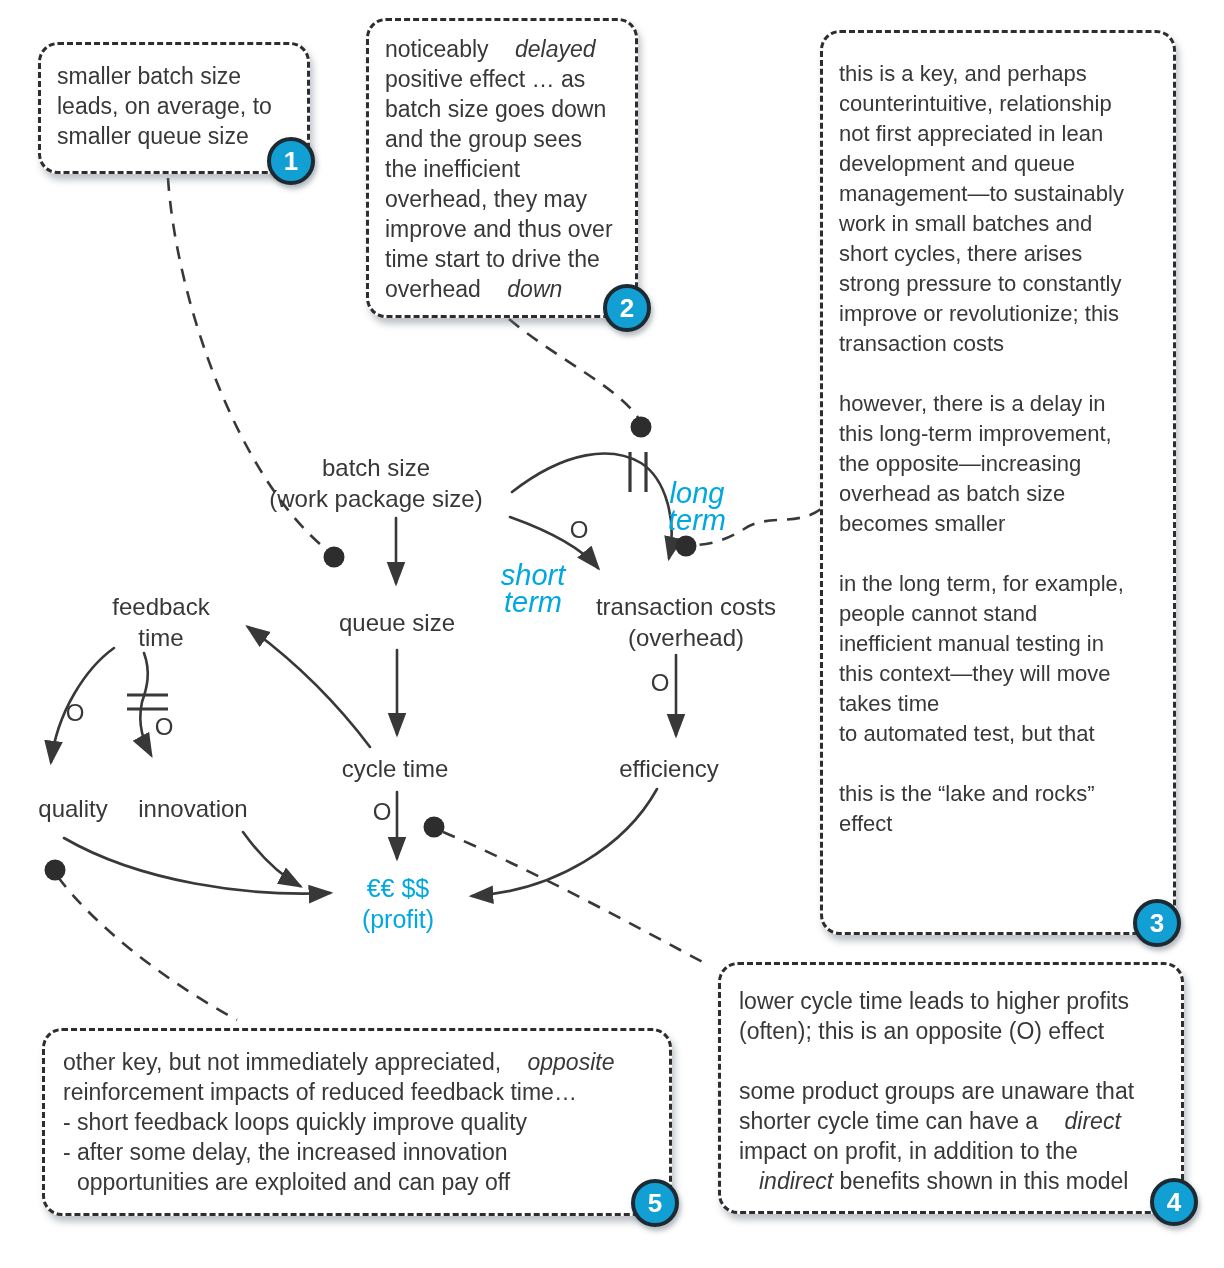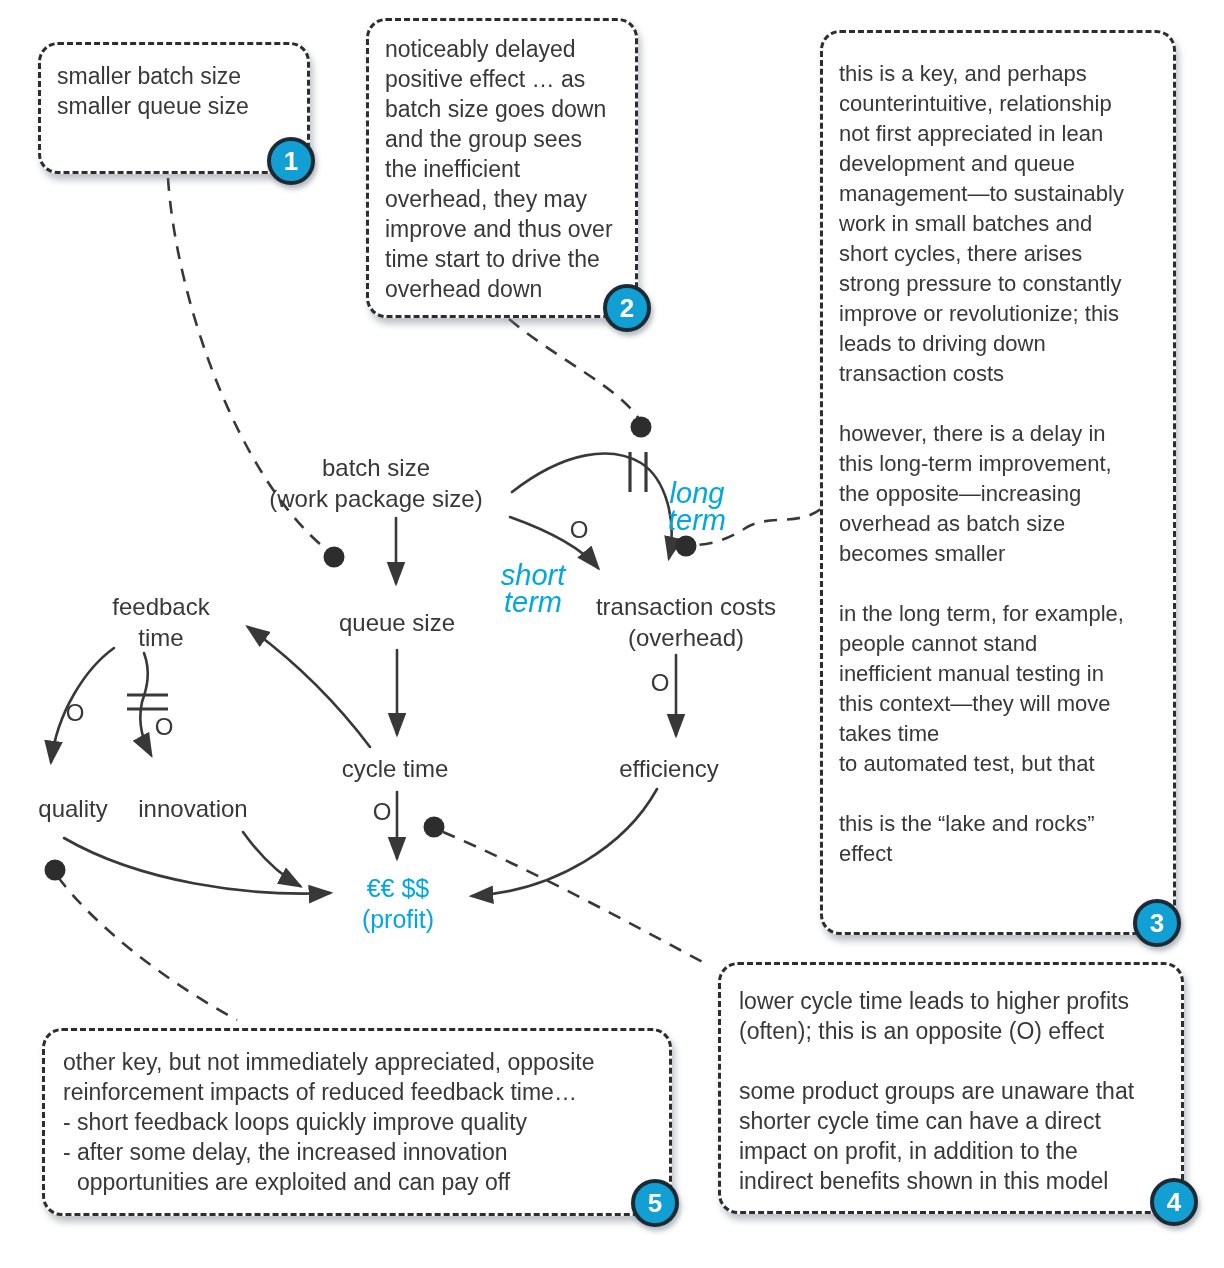--- a/index.html
+++ b/index.html
@@ -18,21 +18,21 @@
   svg.links .delay{stroke:var(--ink);stroke-width:3.2;fill:none;}
   svg.links .dot{fill:#2d2d2d;stroke:none;}
   #ahp{fill:var(--ink);}
   .callout{
     position:absolute;z-index:2;background:#fff;border:3px dashed #2d2d2d;border-radius:20px;
     box-shadow:3px 6px 7px rgba(110,120,130,.45);box-sizing:border-box;
   }
   .callout .ln{height:30px;line-height:30px;white-space:nowrap;}
   .callout .gap{height:30px;}
   .callout .ind{padding-left:14px;}
-  .it{}
+  .it{font-style:italic;margin-left:20px;}
   .badge{
     position:absolute;z-index:5;width:48px;height:48px;box-sizing:border-box;border-radius:50%;
     background:var(--badge);border:4px solid #1c2b33;color:#fff;font-weight:bold;font-size:26px;
     display:flex;align-items:center;justify-content:center;
     box-shadow:2px 4px 5px rgba(110,120,130,.5);
   }
   .node{
     position:absolute;z-index:3;transform:translateX(-50%);text-align:center;
     font-size:24px;line-height:31px;white-space:nowrap;
   }
@@ -91,20 +91,21 @@
 
     <circle class="dot" cx="334" cy="557" r="10.5"></circle>
     <circle class="dot" cx="641" cy="427" r="10.5"></circle>
     <circle class="dot" cx="686" cy="546" r="10.5"></circle>
     <circle class="dot" cx="434" cy="827" r="10.5"></circle>
     <circle class="dot" cx="55" cy="870" r="10.5"></circle>
   </svg>
 
   <div id="box1" class="callout">
       <div class="ln"><span>smaller batch size</span></div>
+      <div class="ln"><span>leads, on average, to</span></div>
       <div class="ln"><span>smaller queue size</span></div>
     </div>
   <div id="box2" class="callout">
       <div class="ln"><span>noticeably </span><span class="it">delayed</span></div>
       <div class="ln"><span>positive effect … as</span></div>
       <div class="ln"><span>batch size goes down</span></div>
       <div class="ln"><span>and the group sees</span></div>
       <div class="ln"><span>the inefficient</span></div>
       <div class="ln"><span>overhead, they may</span></div>
       <div class="ln"><span>improve and thus over</span></div>
@@ -114,21 +115,20 @@
   <div id="box3" class="callout">
       <div class="ln"><span>this is a key, and perhaps</span></div>
       <div class="ln"><span>counterintuitive, relationship</span></div>
       <div class="ln"><span>not first appreciated in lean</span></div>
       <div class="ln"><span>development and queue</span></div>
       <div class="ln"><span>management—to sustainably</span></div>
       <div class="ln"><span>work in small batches and</span></div>
       <div class="ln"><span>short cycles, there arises</span></div>
       <div class="ln"><span>strong pressure to constantly</span></div>
       <div class="ln"><span>improve or revolutionize; this</span></div>
-      <div class="ln"><span>leads to driving down</span></div>
       <div class="ln"><span>transaction costs</span></div>
       <div class="ln gap"></div>
       <div class="ln"><span>however, there is a delay in</span></div>
       <div class="ln"><span>this long-term improvement,</span></div>
       <div class="ln"><span>the opposite—increasing</span></div>
       <div class="ln"><span>overhead as batch size</span></div>
       <div class="ln"><span>becomes smaller</span></div>
       <div class="ln gap"></div>
       <div class="ln"><span>in the long term, for example,</span></div>
       <div class="ln"><span>people cannot stand</span></div>

